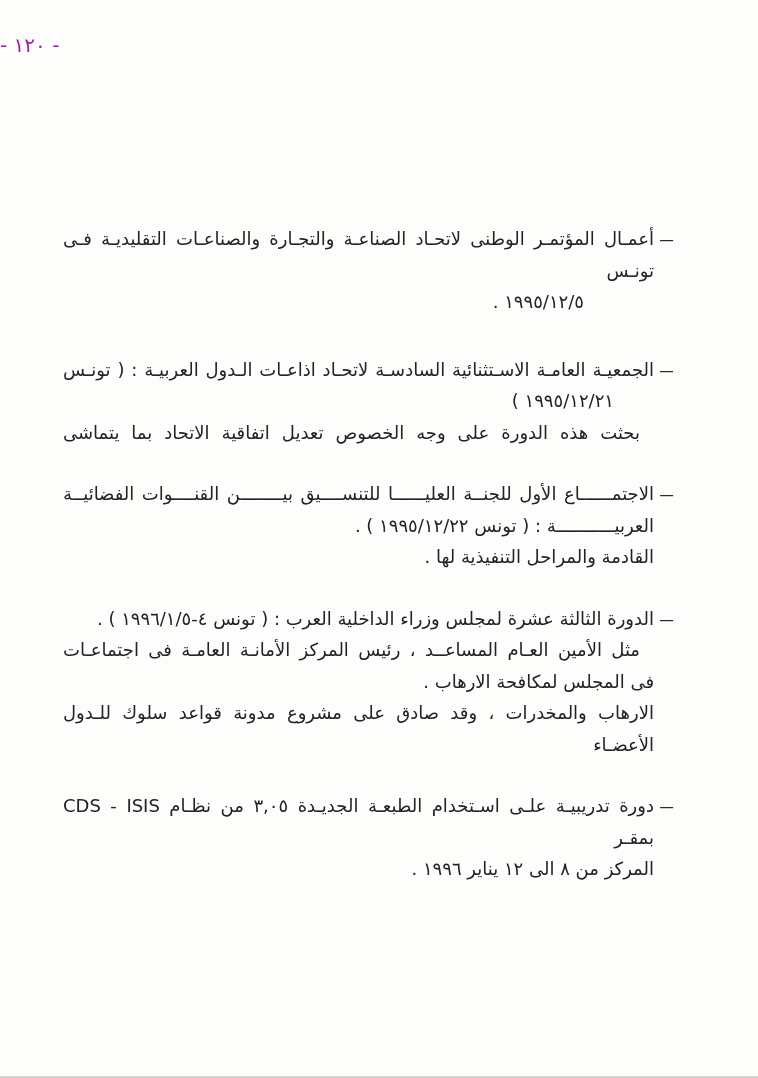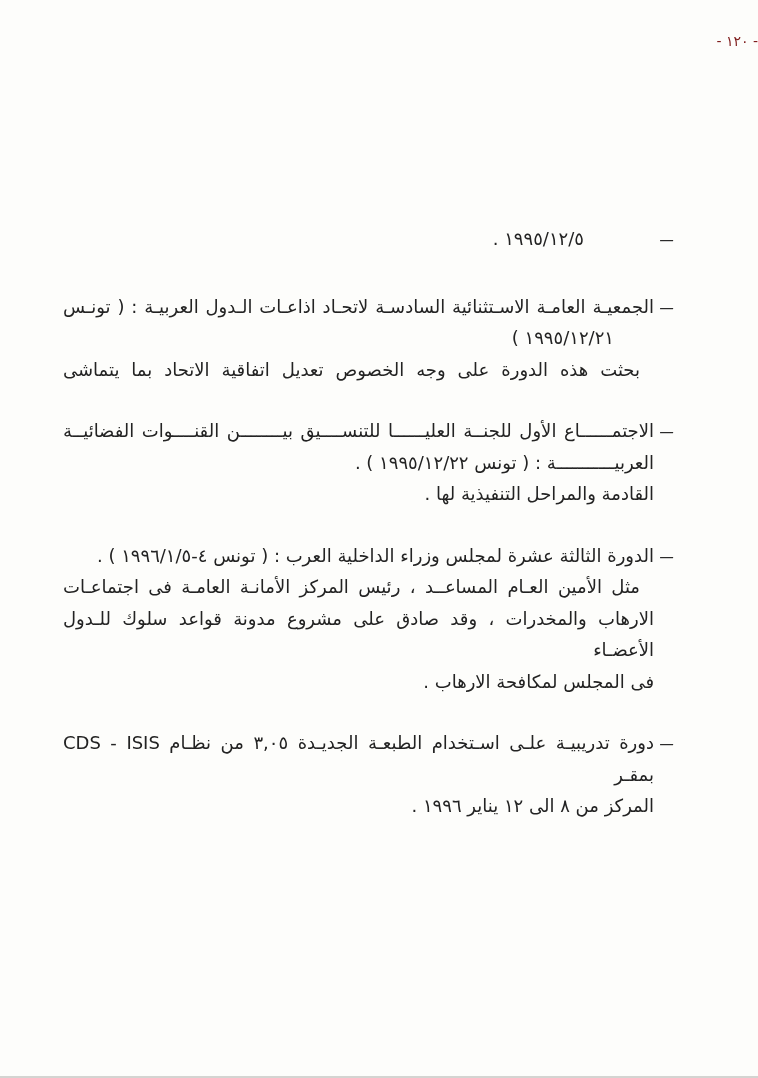--- a/index.html
+++ b/index.html
@@ -12,25 +12,25 @@
     overflow:hidden;
     box-sizing:border-box;
     padding-top:33px;
   }
   body::after{
     content:"";position:absolute;left:0;right:0;bottom:0;height:2px;
     background:rgba(90,90,85,.25);
   }
   .pagenum{
     direction:rtl;
-    text-align:right;
-    font-size:14px;
+    text-align:left;
+    font-size:20px;
     letter-spacing:2px;
     height:24px;
-    color:#7f1d1d;
+    color:#a21caf;
   }
   .content{
     direction:rtl;
     margin:166px 78px 0 63px; 
   }
   .item{
     display:flex;            
     margin-bottom:30px;
   }
   .item.gap-lg{margin-bottom:36px;}
@@ -59,20 +59,21 @@
 
 <div class="doc">
 
   <div class="pagenum">- ١٢٠ -</div>
 
   <div class="content">
 
     <div class="item gap-lg">
       <span class="bullet"><span class="dash">–</span></span>
       <div class="lines">
+        <div class="ln j">أعمـال المؤتمـر الوطنى لاتحـاد الصناعـة والتجـارة والصناعـات التقليديـة فـى تونـس</div>
         <div class="ln ind70">١٩٩٥/١٢/٥ .</div>
       </div>
     </div>
 
     <div class="item">
       <span class="bullet"><span class="dash">–</span></span>
       <div class="lines">
         <div class="ln j">الجمعيـة العامـة الاسـتثنائية السادسـة لاتحـاد اذاعـات الـدول العربيـة : ( تونـس</div>
         <div class="ln ind40">١٩٩٥/١٢/٢١ )</div>
         <div class="ln j ind14">بحثت هذه الدورة على وجه الخصوص تعديل اتفاقية الاتحاد بما يتماشى</div>
@@ -86,22 +87,22 @@
         <div class="ln">العربيـــــــــــة : ( تونس ١٩٩٥/١٢/٢٢ ) .</div>
         <div class="ln">القادمة والمراحل التنفيذية لها .</div>
       </div>
     </div>
 
     <div class="item">
       <span class="bullet"><span class="dash">–</span></span>
       <div class="lines">
         <div class="ln">الدورة الثالثة عشرة لمجلس وزراء الداخلية العرب : ( تونس ٤-١٩٩٦/١/٥ ) .</div>
         <div class="ln j ind14">مثل الأمين العـام المساعــد ، رئيس المركز الأمانـة العامـة فى اجتماعـات</div>
+        <div class="ln">فى المجلس لمكافحة الارهاب .</div>
         <div class="ln j">الارهاب والمخدرات ، وقد صادق على مشروع مدونة قواعد سلوك للـدول الأعضـاء</div>
-        <div class="ln">فى المجلس لمكافحة الارهاب .</div>
       </div>
     </div>
 
     <div class="item">
       <span class="bullet"><span class="dash">–</span></span>
       <div class="lines">
         <div class="ln j">دورة تدريبيـة علـى اسـتخدام الطبعـة الجديـدة ٣,٠٥ من نظـام CDS - ISIS بمقـر</div>
         <div class="ln">المركز من ٨ الى ١٢ يناير ١٩٩٦ .</div>
       </div>
     </div>

